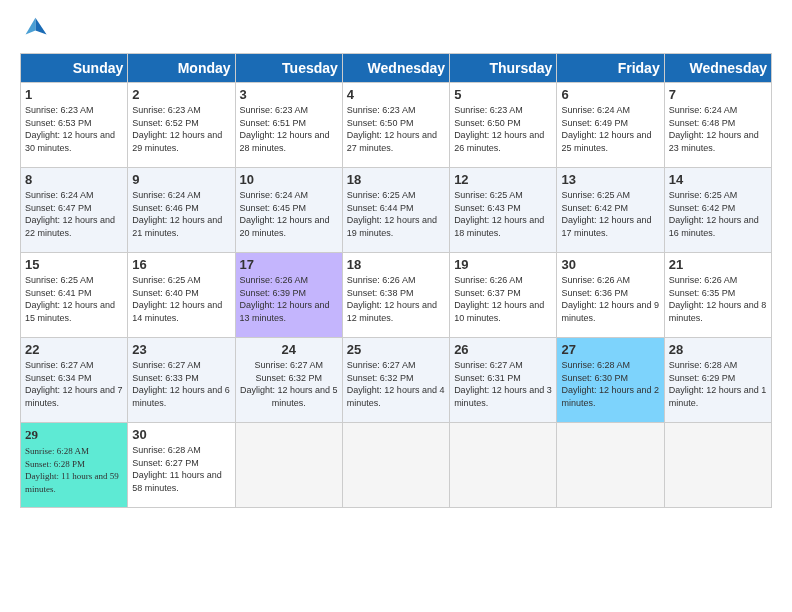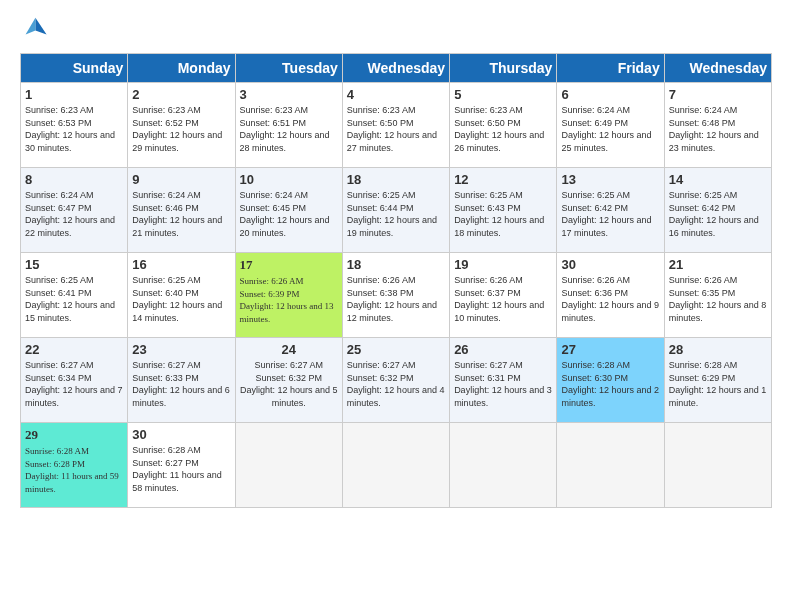--- a/index.html
+++ b/index.html
@@ -191,21 +191,21 @@
         </tr>
         <tr>
           <td style="background: rgb(255, 255, 255);">
             <span class="day-number">15</span>
             <div class="day-info">Sunrise: 6:25 AM<br>Sunset: 6:41 PM<br>Daylight: 12 hours and 15 minutes.</div>
           </td>
           <td style="background: rgb(255, 255, 255);">
             <span class="day-number">16</span>
             <div class="day-info">Sunrise: 6:25 AM<br>Sunset: 6:40 PM<br>Daylight: 12 hours and 14 minutes.</div>
           </td>
-          <td style="background: #bef264; font-family: Liberation Serif, serif;">
+          <td style="background: #c4b5fd;">
             <span class="day-number">17</span>
             <div class="day-info">Sunrise: 6:26 AM<br>Sunset: 6:39 PM<br>Daylight: 12 hours and 13 minutes.</div>
           </td>
           <td style="background: rgb(255, 255, 255); border-radius: 15px;">
             <span class="day-number">18</span>
             <div class="day-info">Sunrise: 6:26 AM<br>Sunset: 6:38 PM<br>Daylight: 12 hours and 12 minutes.</div>
           </td>
           <td style="background: rgb(255, 255, 255);">
             <span class="day-number">19</span>
             <div class="day-info">Sunrise: 6:26 AM<br>Sunset: 6:37 PM<br>Daylight: 12 hours and 10 minutes.</div>

